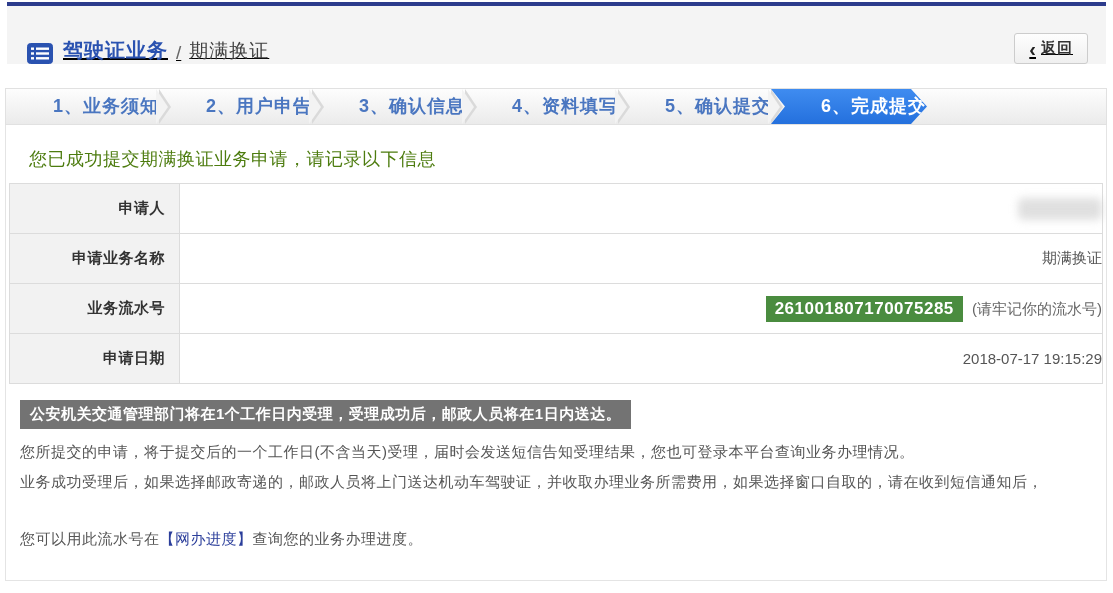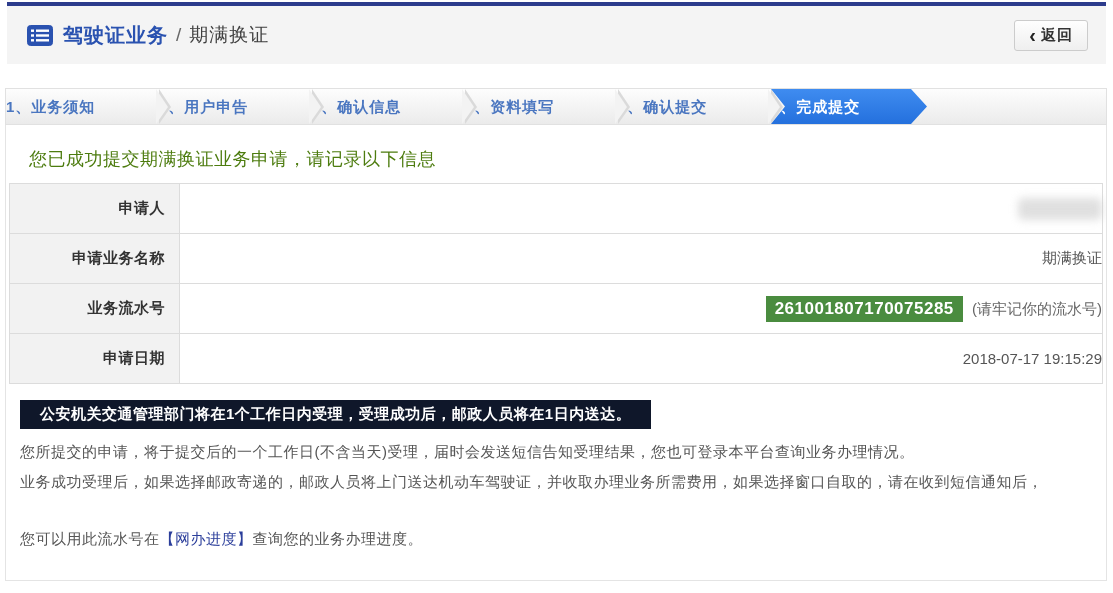--- a/index.html
+++ b/index.html
@@ -2,38 +2,38 @@
 <html><head>
 <meta charset="utf-8">
 <style>
   * { margin:0; padding:0; box-sizing:border-box; }
   html,body { width:1113px; height:593px; background:#ffffff; overflow:hidden;
     font-family:"Liberation Sans","DejaVu Sans",sans-serif; }
 
   
   .top-rule { margin:2px 7px 0 7px; height:4px; background:#2c3c8c; }
   .app-header { margin:0 7px; height:58px; background:#f4f4f4;
-    display:flex; align-items:center; padding:0 18px 0 20px; }
+    display:flex; align-items:flex-end; padding:0 18px 0 20px;text-decoration:underline; }
   .list-icon { width:26px; height:21px; margin-right:10px; flex:0 0 auto; }
   .page-title { font-size:20px; font-weight:bold; color:#2a52b0; letter-spacing:1px; }
   .title-sep { font-size:19px; color:#666; margin:0 8px; font-weight:normal; }
   .title-sub { font-size:19px; color:#404040; font-weight:normal; letter-spacing:1px; }
   .header-spacer { flex:1; }
   .back-button { height:31px; padding:0 14px; background:linear-gradient(180deg,#fefefe,#efefef);
     border:1px solid #cccccc; border-radius:3px; display:flex; align-items:center;
     font-size:15px; color:#333; cursor:pointer; }
   .back-button .chev { font-size:20px; font-weight:bold; margin-right:5px; line-height:1; color:#222; }
   .back-button .blabel { font-weight:bold; letter-spacing:1px; }
 
   
   .step-bar { margin:24px 6px 0 5px; height:37px; display:flex;
     background:linear-gradient(180deg,#fdfdfd,#ebebeb);
     border:1px solid #e1e1e1; position:relative; }
-  .step { position:relative; width:153px; text-align:left; line-height:35px;
-    font-size:15px; font-weight:bold; color:#4a76c0; letter-spacing:1px; }
+  .step { position:relative; width:153px; text-align:right; line-height:35px;
+    font-size:18px; font-weight:bold; color:#4a76c0; letter-spacing:1px; }
   .step .sep-outer { position:absolute; right:-12px; top:0; width:0; height:0; z-index:1;
     border-top:18px solid transparent; border-bottom:17px solid transparent;
     border-left:12px solid #dadada; }
   .step .sep-inner { position:absolute; right:-9px; top:0; width:0; height:0; z-index:2;
     border-top:18px solid transparent; border-bottom:17px solid transparent;
     border-left:12px solid #f3f3f3; }
   .step.active { width:156px; color:#ffffff; z-index:3;
     background:linear-gradient(180deg,#3f8cf0,#2470dd);
     clip-path:polygon(0 0, calc(100% - 16px) 0, 100% 50%, calc(100% - 16px) 100%, 0 100%, 14px 50%); }
   .step-filler { flex:1; }
@@ -47,22 +47,22 @@
   table.info-table td { border:1px solid #dcdcdc; height:50px; font-size:15px; vertical-align:middle;text-align:right; }
   td.row-label { width:170px; background:#f2f2f2; text-align:right; padding-right:14px;
     color:#333; font-weight:bold; letter-spacing:0.5px; }
   td.row-value { padding-left:16px; color:#555; background:#fff; }
   .redacted { display:inline-block; width:84px; height:22px; border-radius:5px;
     background:#cfcfcf; filter:blur(4px); opacity:0.65; vertical-align:middle; }
   .serial-badge { display:inline-block; background:#4a8c3f; color:#fff; font-weight:bold;
     font-size:17px; padding:3px 9px; letter-spacing:0.5px;margin-left:8px; }
   .serial-note { color:#666; font-size:15px; margin-left:5px; }
 
-  .alert-banner { display:inline-block; margin:16px 0 0 14px; background:#0f172a; color:#fff;
-    font-size:15px; font-weight:bold; padding:5px 20px; letter-spacing:0.5px; }
+  .alert-banner { display:inline-block; margin:16px 0 0 14px; background:#737373; color:#fff;
+    font-size:15px; font-weight:bold; padding:5px 10px; letter-spacing:0.5px; }
   .notice-text { margin:8px 14px 0 14px; font-size:15px; color:#555; line-height:30px;
     letter-spacing:0.5px; }
   .progress-line { margin:30px 14px 0 14px; font-size:15px; color:#555; line-height:24px;
     letter-spacing:0.5px; }
   .progress-link { color:#2b3e9b; cursor:pointer; }
 </style>
 </head>
 <body>
 
 <div class="top-rule"></div>

